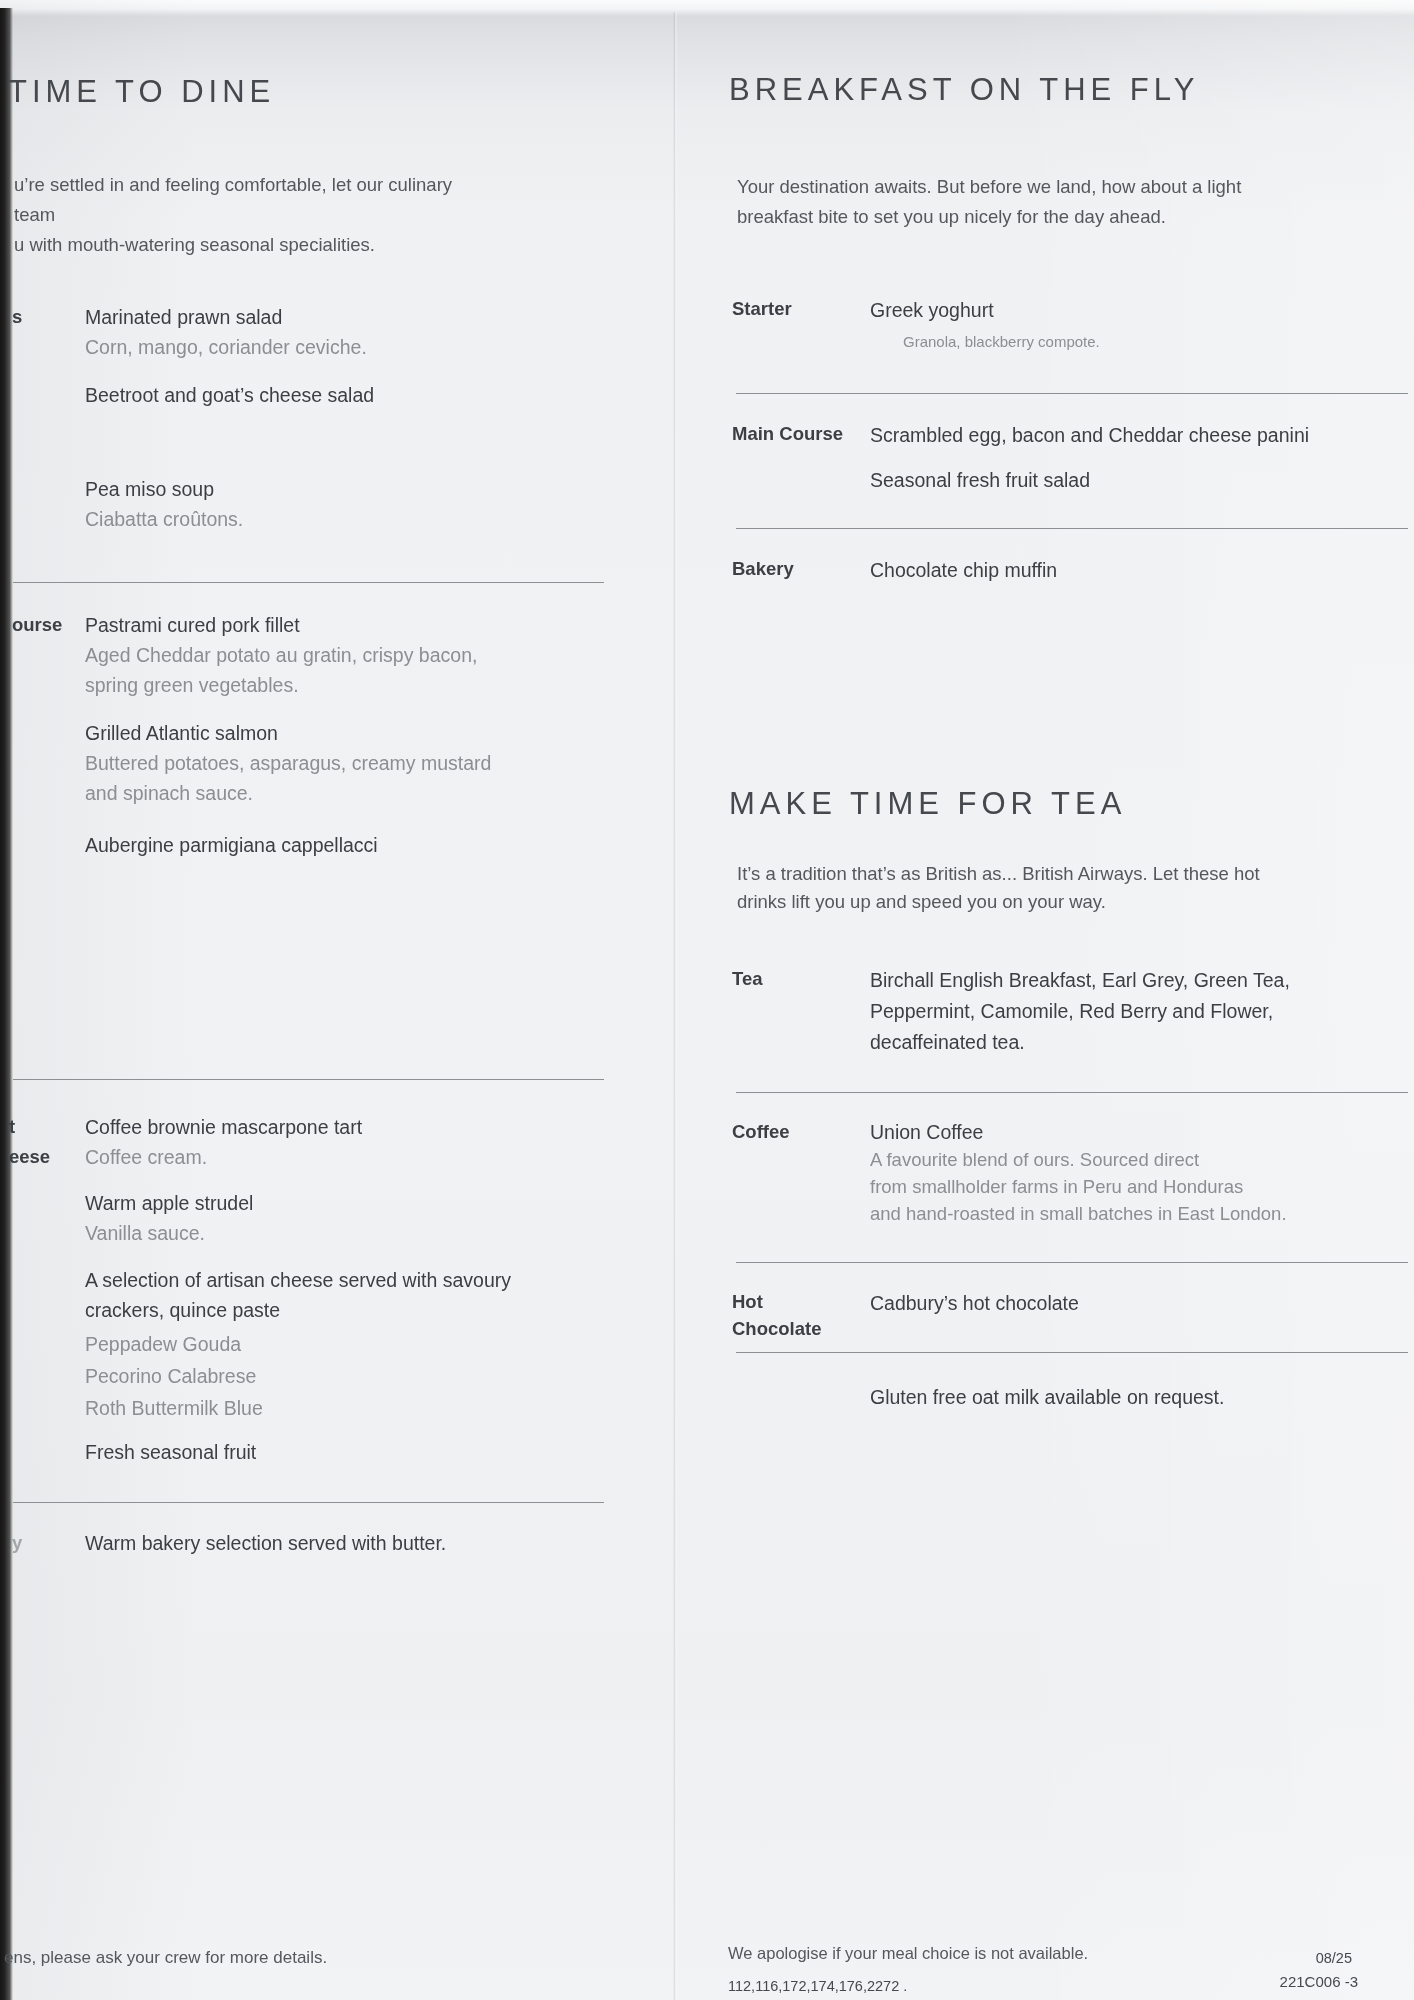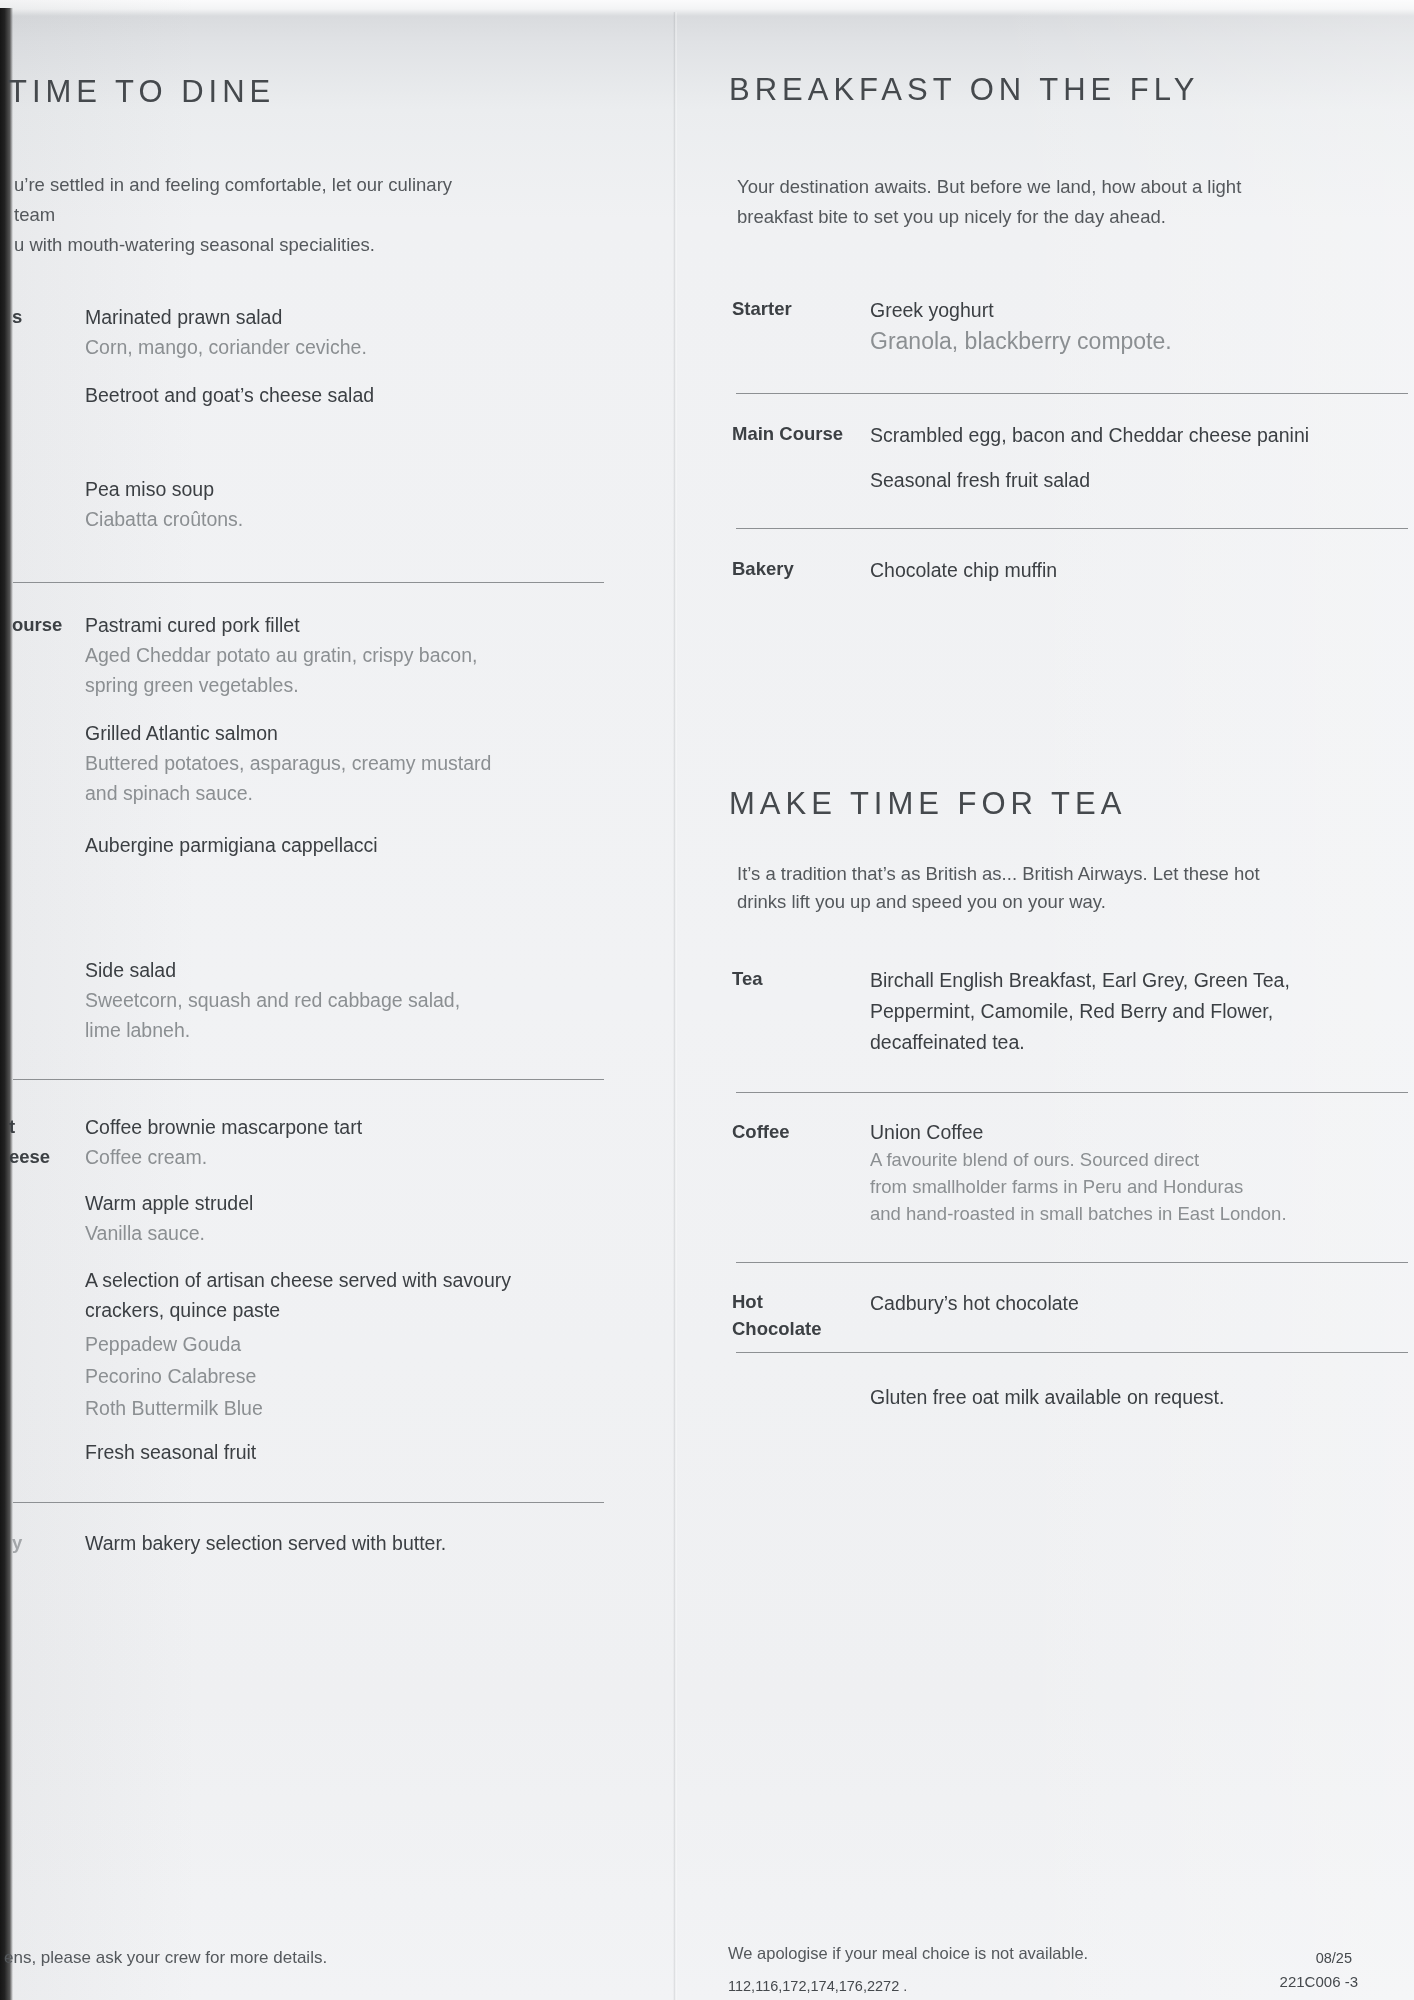--- a/index.html
+++ b/index.html
@@ -71,25 +71,20 @@
 spring green vegetables.</div>
   </div>
   <div class="menu-item" style="top:718px;">
     <div class="iname">Grilled Atlantic salmon</div>
     <div class="idesc pre">Buttered potatoes, asparagus, creamy mustard
 and spinach sauce.</div>
   </div>
   <div class="menu-item" style="top:830px;">
     <div class="iname">Aubergine parmigiana cappellacci</div>
   </div>
-  <div class="menu-item" style="top:955px;">
-    <div class="iname">Side salad</div>
-    <div class="idesc pre">Sweetcorn, squash and red cabbage salad,
-lime labneh.</div>
-  </div>
 
   <div class="hr l" style="top:1079px;"></div>
 
   <div class="col-label pre" style="left:9px;top:1112px;">t
 eese</div>
 
   <div class="menu-item" style="top:1112px;">
     <div class="iname">Coffee brownie mascarpone tart</div>
     <div class="idesc pre">Coffee cream.</div>
   </div>
@@ -117,21 +112,21 @@
 
   <div class="footer-small" style="left:4px;top:1948px;">ens, please ask your crew for more details.</div>
 
   <h1 class="big-title" style="left:729px;top:70px;">BREAKFAST ON THE FLY</h1>
   <div class="intro pre" style="left:737px;top:172px;width:660px;">Your destination awaits. But before we land, how about a light
 breakfast bite to set you up nicely for the day ahead.</div>
 
   <div class="r-label" style="top:295px;">Starter</div>
   <div class="r-item" style="top:295px;">
     <div class="iname">Greek yoghurt</div>
-    <div class="idesc pre" style="font-size:23px;line-height:33px;">Granola, blackberry compote.</div>
+    <div class="idesc pre" style="font-size:15px;line-height:33px;margin-left:33px;">Granola, blackberry compote.</div>
   </div>
 
   <div class="hr r" style="top:393px;"></div>
 
   <div class="r-label" style="top:420px;">Main Course</div>
   <div class="r-item" style="top:420px;">
     <div class="iname">Scrambled egg, bacon and Cheddar cheese panini</div>
     <div class="iname second">Seasonal fresh fruit salad</div>
   </div>
 

